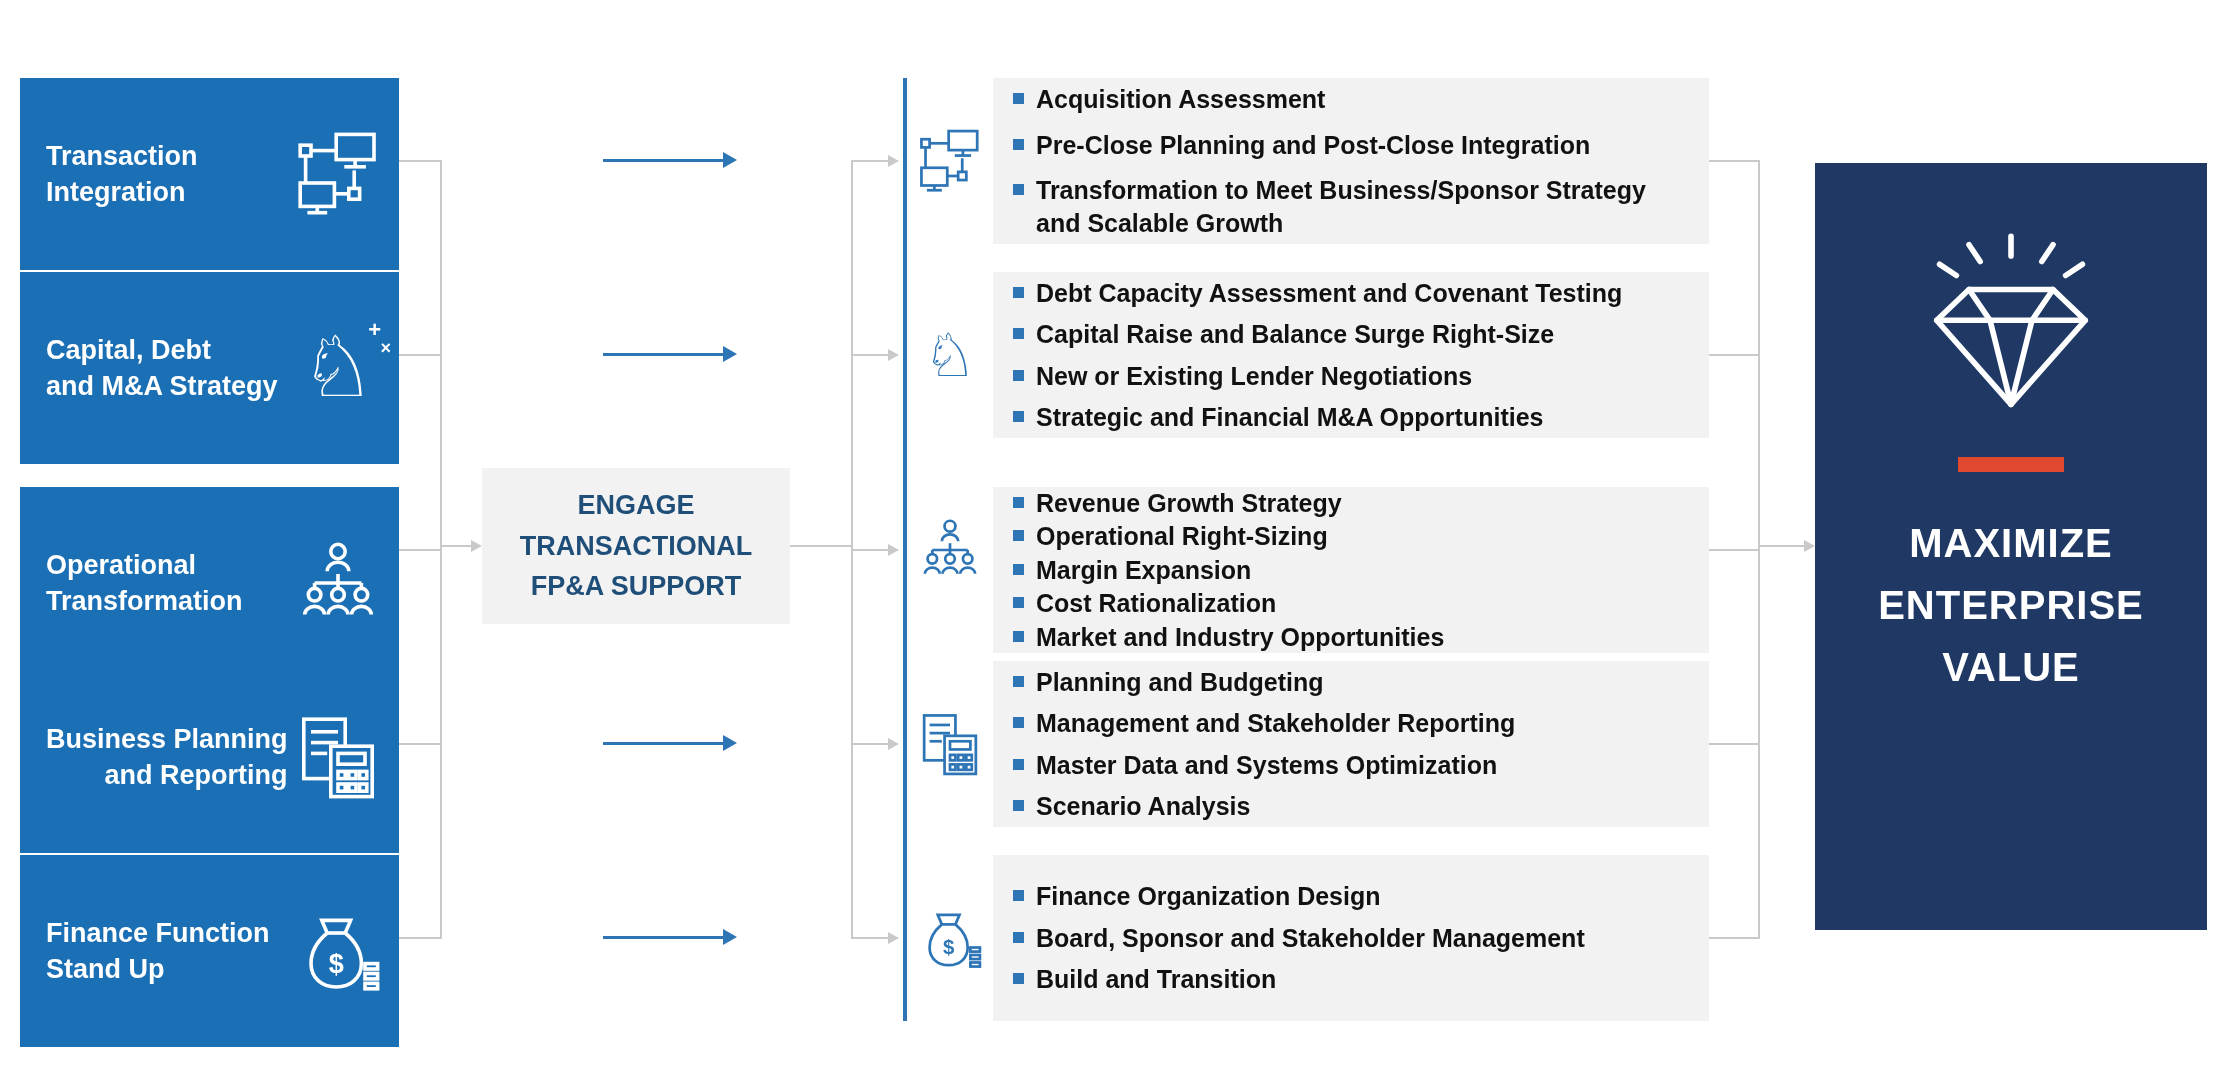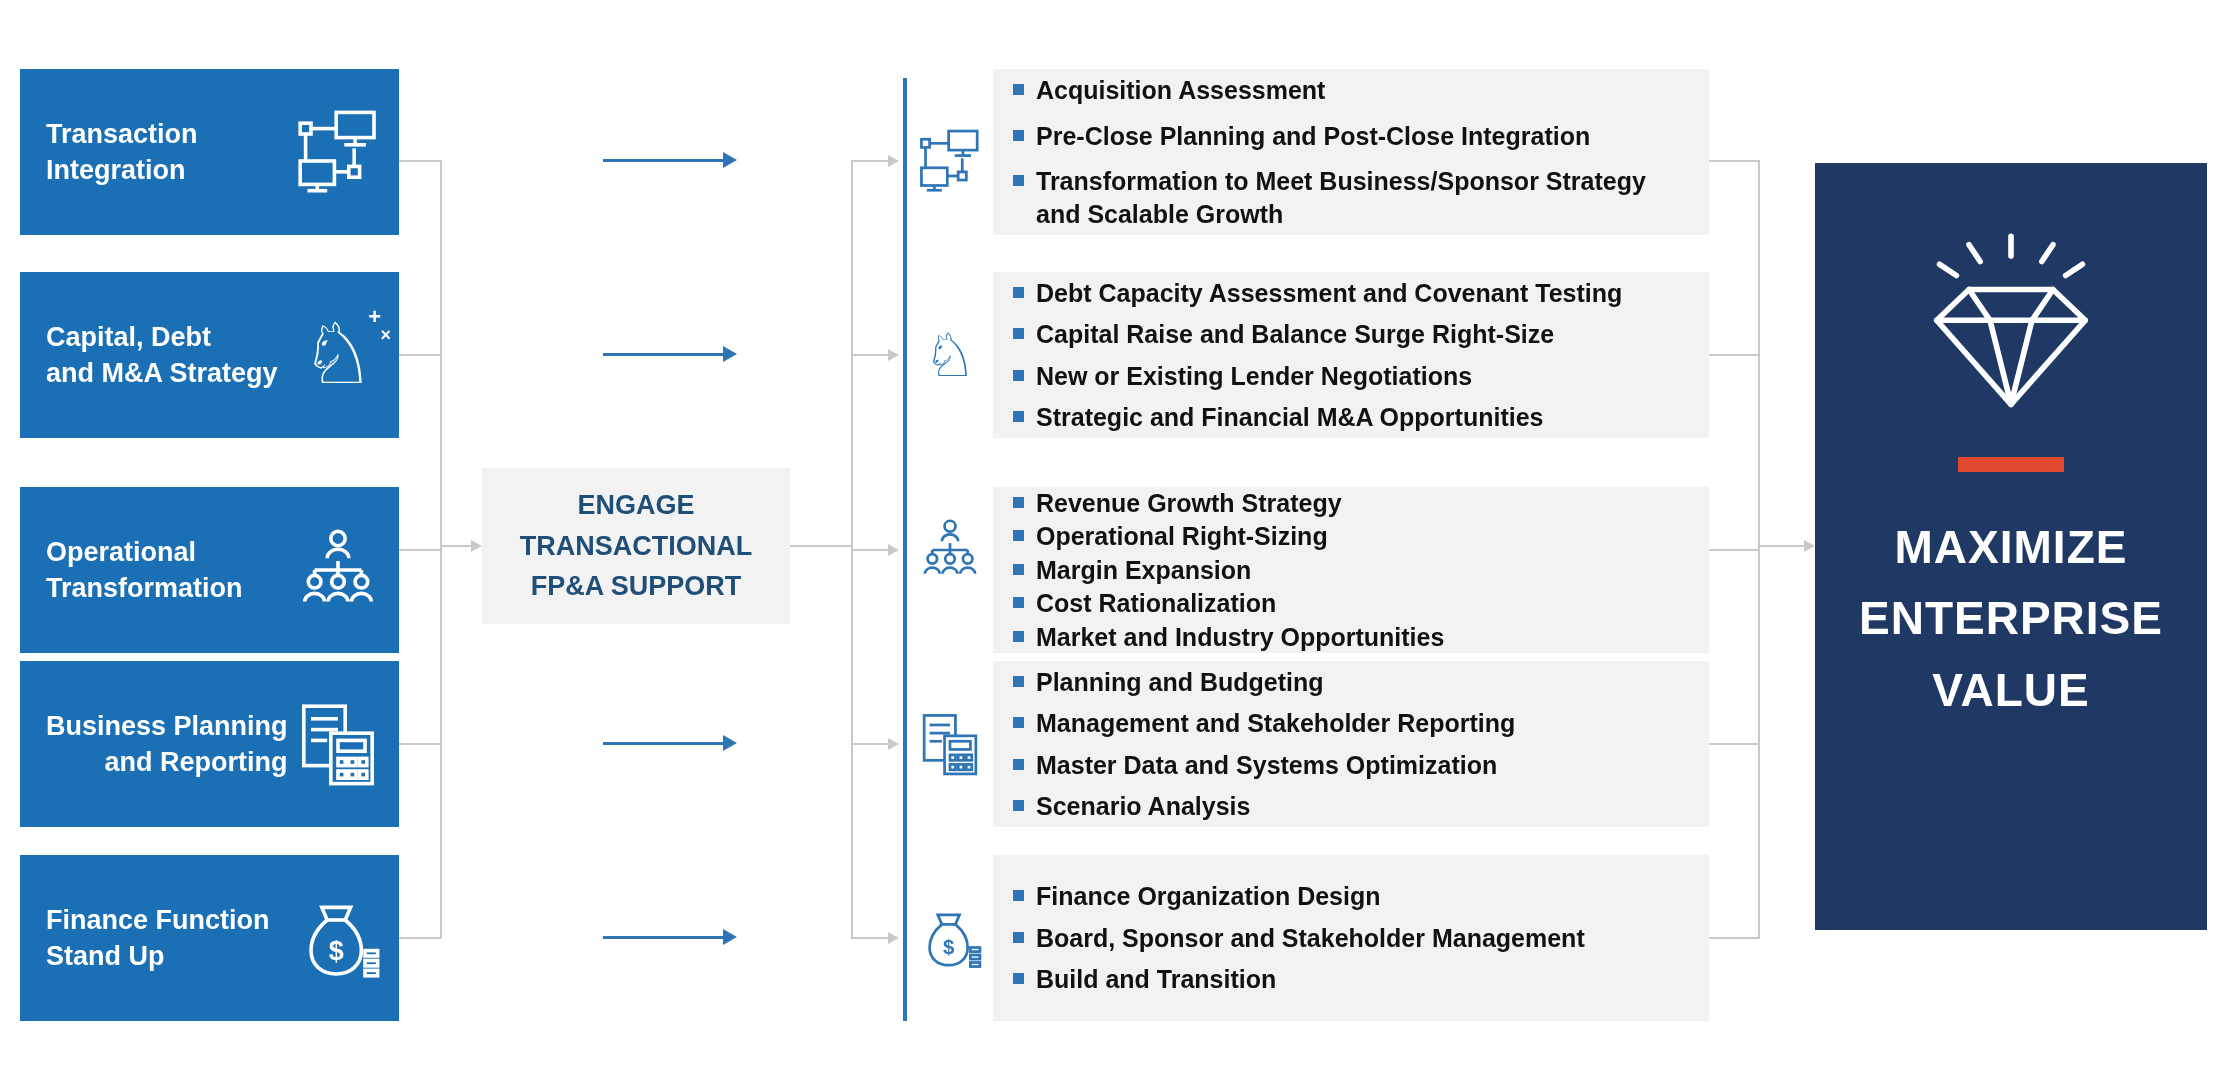--- a/index.html
+++ b/index.html
@@ -1,23 +1,23 @@
 <!DOCTYPE html>
 <html><head>
 <meta charset="utf-8">
 <style>
   * { margin:0; padding:0; box-sizing:border-box; }
   html,body { width:2224px; height:1090px; background:#ffffff; font-family:"Liberation Sans", sans-serif; }
   .canvas { position:relative; width:2224px; height:1090px; background:#ffffff; overflow:hidden; }
 
   
-  .r1 { top:69px; }  .r2 { top:272px; } .r3 { top:467px;margin-top:20px; } .r4 { top:661px;text-align:right; } .r5 { top:855px; }
-
-  
-  .left-box { position:absolute; left:20px; width:379px; height:166px; background:#1a6fb5;
+  .r1 { top:78px; }  .r2 { top:272px; } .r3 { top:467px;margin-top:20px; } .r4 { top:661px;text-align:right; } .r5 { top:855px; }
+
+  
+  .left-box { position:absolute; left:20px; width:379px; height:192px; background:#1a6fb5;
               color:#ffffff; display:flex; align-items:center; justify-content:space-between;
               padding:0 16px 0 26px; --iconbg:#1a6fb5; }
   .left-box .label { font-size:27px; font-weight:bold; line-height:1.35; white-space:pre-line; }
   .left-box .icon { width:90px; height:90px; flex:none; position:relative; color:#ffffff; }
   .left-box .icon svg { width:100%; height:100%; }
 
   
   .glyph { display:block; line-height:1; font-family:"DejaVu Sans", sans-serif; text-align:center; }
   .left-box .glyph { font-size:84px; margin-top:2px; }
   .spark { position:absolute; font-size:22px; font-weight:bold; line-height:1; }
@@ -45,21 +45,21 @@
   .bullet-item { display:flex; align-items:flex-start; }
   .bullet-sq { width:11px; height:11px; background:#2e75b6; flex:none; margin:10px 12px 0 2px; }
   .bullet-text { font-size:25px; font-weight:bold; color:#111111; line-height:1.3; }
 
   
   .outcome-box { position:absolute; left:1815px; top:163px; width:392px; height:767px; background:#1f3864;
                  display:flex; flex-direction:column; align-items:center; padding-top:70px; }
   .outcome-box .diamond { width:210px; height:190px; color:#ffffff; }
   .outcome-box .diamond svg { width:100%; height:100%; }
   .red-bar { width:106px; height:15px; background:#e0492f; margin-top:34px; }
-  .outcome-label { margin-top:40px; color:#ffffff; font-size:46px; font-weight:bold; line-height:1.55;
+  .outcome-label { margin-top:40px; color:#ffffff; font-size:40px; font-weight:bold; line-height:1.55;
                    text-align:center; white-space:pre-line; letter-spacing:1px; }
 
   
   .h-line, .v-line { position:absolute; background:#c9c9c9; }
   .h-line { height:2px; } .v-line { width:2px; }
   .gray-arrow { position:absolute; height:2px; background:#c9c9c9; }
   .gray-arrow::after { content:""; position:absolute; right:-11px; top:-5px;
                        border-left:11px solid #c9c9c9; border-top:6px solid transparent; border-bottom:6px solid transparent; }
   .blue-arrow { position:absolute; height:3px; background:#2e75b6; }
   .blue-arrow::after { content:""; position:absolute; right:-14px; top:-7px;

